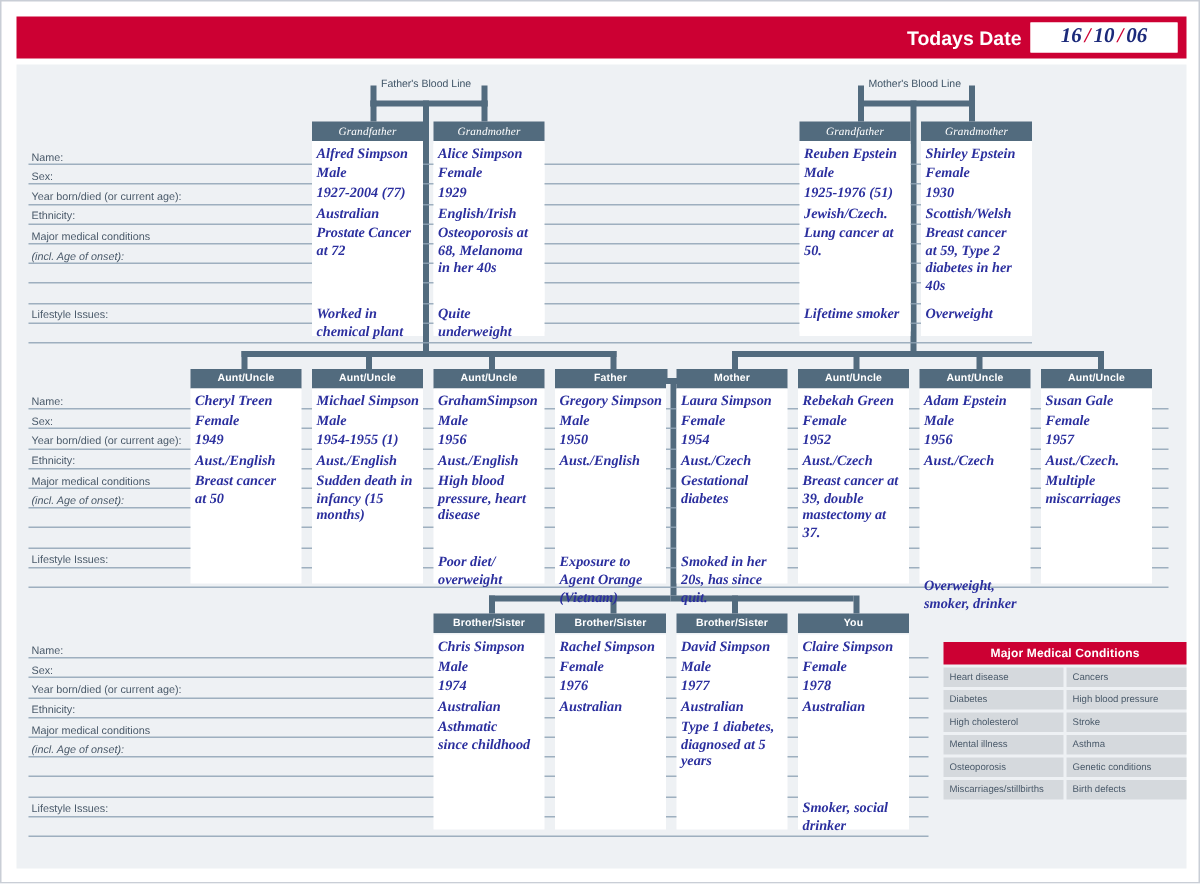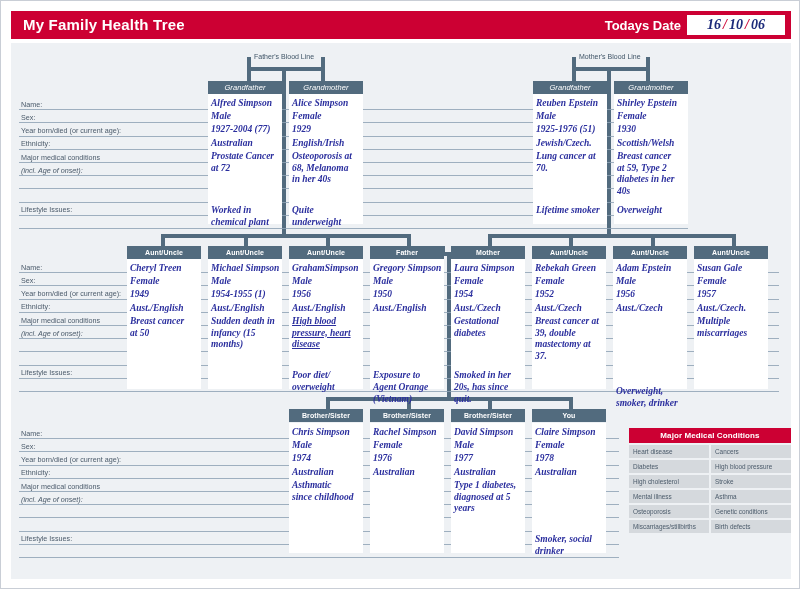--- a/index.html
+++ b/index.html
@@ -57,21 +57,21 @@
   
   .colbg { position:absolute; background:#ffffff; }
 
   
   .node {
     position:absolute; height:13px; background:#526b7e;
     color:#ffffff; font-size:7px; font-weight:bold;
     display:flex; align-items:center; justify-content:center;
     letter-spacing:.1px;
   }
-  .node.serif { font-family:Liberation Sans, sans-serif; font-style:italic; font-weight:normal; font-size:7.5px;}
+  .node.serif { font-family:Liberation Serif, serif; font-style:italic; font-weight:normal; font-size:7.5px;}
 
   
   .conn { position:absolute; background:#526b7e; }
 
   
   .entry {
     position:absolute;
     font-family:"Liberation Serif", serif;
     font-style:italic; font-weight:bold;
     font-size:9.5px; color:#2b2f9e;
@@ -99,21 +99,20 @@
     position:absolute; left:0; top:562px; width:800px;
     text-align:center; color:#3f5466; font-size:7.2px;
   }
 </style>
 </head>
 <body>
 
 <div id="page">
 
   <div id="titlebar">
-    <div id="title">My Family Health Tree</div>
     <div id="todaysdate-label">Todays Date</div>
     <div id="datebox">
       <span class="dv">16</span>
       <span class="ds">/</span>
       <span class="dv">10</span>
       <span class="ds">/</span>
       <span class="dv">06</span>
     </div>
   </div>
 
@@ -260,21 +259,21 @@
 68, Melanoma
 in her 40s</div>
       <div class="entry" style="left: 291px; top: 203.92px; width: 71px;">Quite
 underweight</div>
       <div class="colbg" style="left: 532px; top: 93px; width: 74px; height: 130px;"></div>
       <div class="entry" style="left: 535px; top: 97px; width: 71px;">Reuben Epstein</div>
       <div class="entry" style="left: 535px; top: 110.2px; width: 71px;">Male</div>
       <div class="entry" style="left: 535px; top: 123.4px; width: 71px;">1925-1976 (51)</div>
       <div class="entry" style="left: 535px; top: 136.6px; width: 71px;">Jewish/Czech.</div>
       <div class="entry" style="left: 535px; top: 149.8px; width: 71px;">Lung cancer at
-70.</div>
+50.</div>
       <div class="entry" style="left: 535px; top: 203.92px; width: 71px;">Lifetime smoker</div>
       <div class="colbg" style="left: 613px; top: 93px; width: 74px; height: 130px;"></div>
       <div class="entry" style="left: 616px; top: 97px; width: 71px;">Shirley Epstein</div>
       <div class="entry" style="left: 616px; top: 110.2px; width: 71px;">Female</div>
       <div class="entry" style="left: 616px; top: 123.4px; width: 71px;">1930</div>
       <div class="entry" style="left: 616px; top: 136.6px; width: 71px;">Scottish/Welsh</div>
       <div class="entry" style="left: 616px; top: 149.8px; width: 71px;">Breast cancer
 at 59, Type 2
 diabetes in her
 40s</div>
@@ -297,21 +296,21 @@
       <div class="entry" style="left: 210px; top: 301.6px; width: 71px;">Aust./English</div>
       <div class="entry" style="left: 210px; top: 314.8px; width: 71px;">Sudden death in
 infancy (15
 months)</div>
       <div class="node" style="left: 288px; top: 245px; width: 74px;">Aunt/Uncle</div>
       <div class="colbg" style="left: 288px; top: 258px; width: 74px; height: 130px;"></div>
       <div class="entry" style="left: 291px; top: 262px; width: 71px;">GrahamSimpson</div>
       <div class="entry" style="left: 291px; top: 275.2px; width: 71px;">Male</div>
       <div class="entry" style="left: 291px; top: 288.4px; width: 71px;">1956</div>
       <div class="entry" style="left: 291px; top: 301.6px; width: 71px;">Aust./English</div>
-      <div class="entry" style="left: 291px; top: 314.8px; width: 71px; text-decoration: underline;">High blood
+      <div class="entry" style="left: 291px; top: 314.8px; width: 71px;">High blood
 pressure, heart
 disease</div>
       <div class="entry" style="left: 291px; top: 368.92px; width: 71px;">Poor diet/
 overweight</div>
       <div class="node" style="left: 369px; top: 245px; width: 74px;">Father</div>
       <div class="colbg" style="left: 369px; top: 258px; width: 74px; height: 130px;"></div>
       <div class="entry" style="left: 372px; top: 262px; width: 71px;">Gregory Simpson</div>
       <div class="entry" style="left: 372px; top: 275.2px; width: 71px;">Male</div>
       <div class="entry" style="left: 372px; top: 288.4px; width: 71px;">1950</div>
       <div class="entry" style="left: 372px; top: 301.6px; width: 71px;">Aust./English</div>

